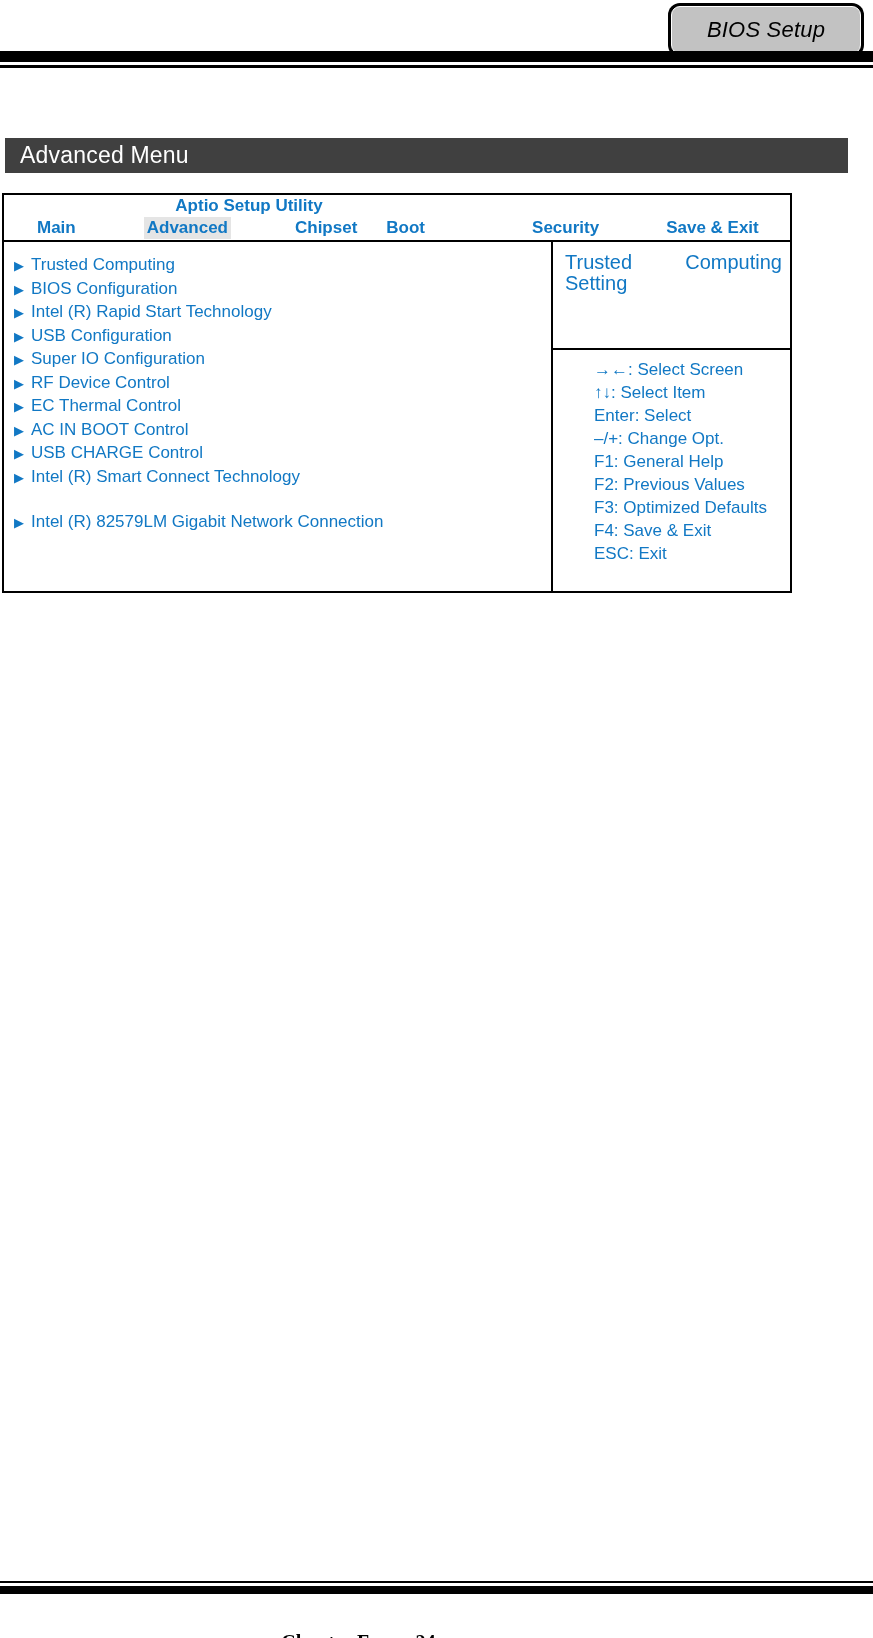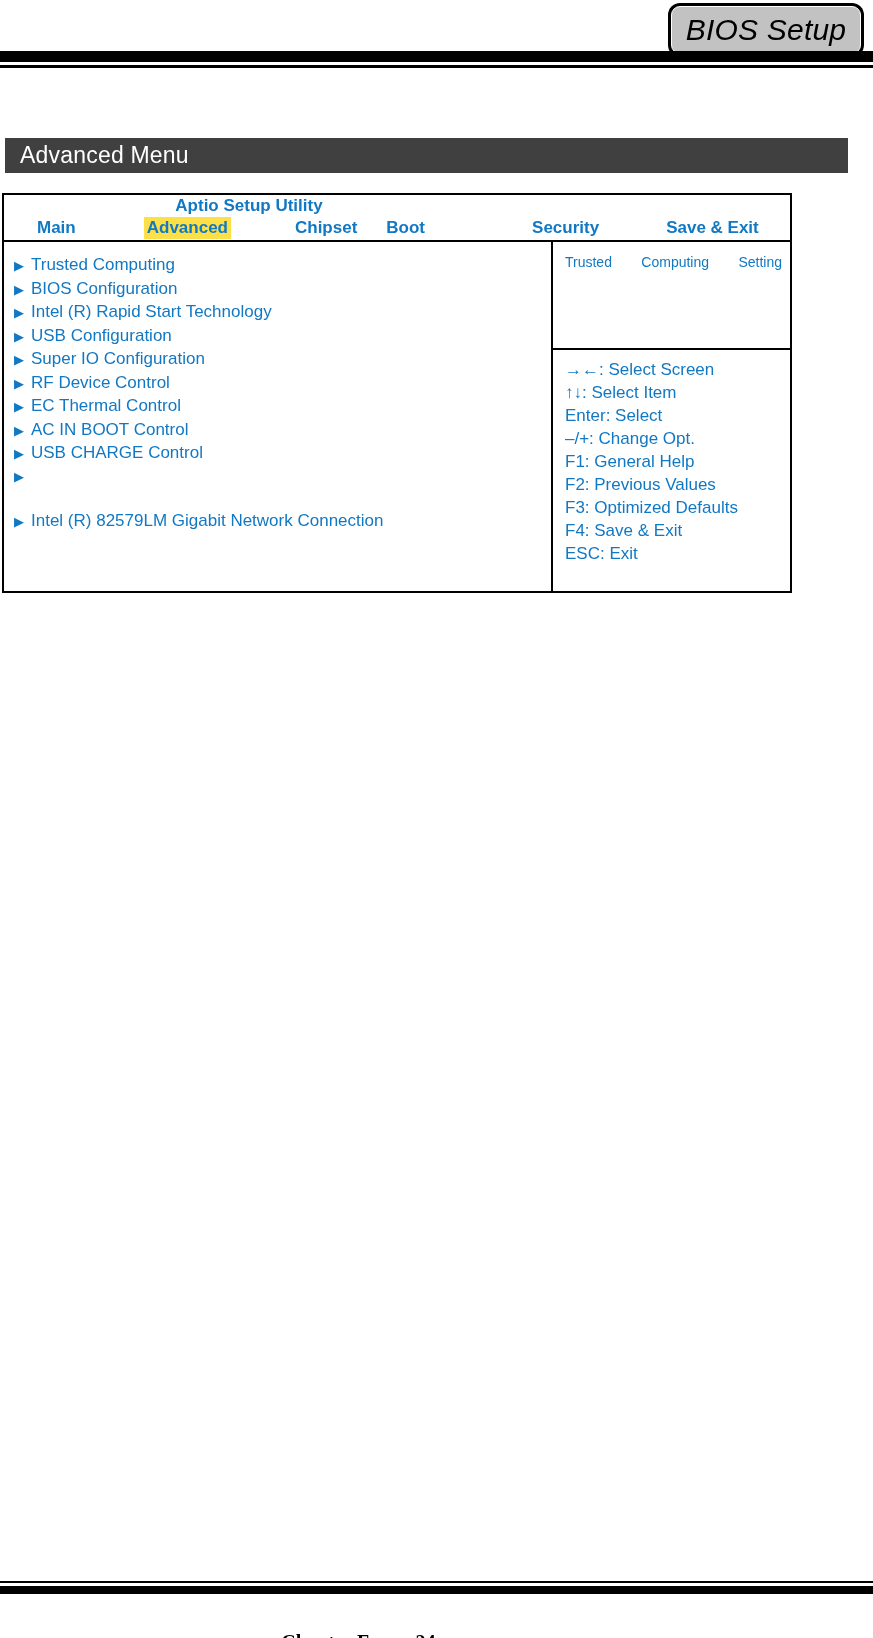--- a/index.html
+++ b/index.html
@@ -39,21 +39,21 @@
     background: #c2c2c2;
     border: 1px solid #ffffff;
     border-radius: 9px;
     box-sizing: border-box;
     display: flex;
     align-items: center;
     justify-content: center;
   }
   #bios-tab-label {
     font-style: italic;
-    font-size: 30px;
+    font-size: 22px;
     color: #000000;
     letter-spacing: 0.2px;
   }
   #header-rule-thick {
     position: absolute;
     left: 0;
     top: 51px;
     width: 873px;
     height: 11px;
     background: #000000;
@@ -127,21 +127,21 @@
     font-size: 17px;
     font-weight: bold;
     color: #1178c4;
     gap: 23px;
   }
   .bios-tab-item {
     white-space: nowrap;
     padding: 1px 3px;
   }
   .bios-tab-item.tab-active {
-    background: #fde047;
+    background: #e5e5e5;
   }
   #tab-main      { margin-left: 30px; }
   #tab-advanced  { margin-left: 42px; }
   #tab-chipset   { margin-left: 38px; }
   #tab-boot      { }
   #tab-security  { margin-left: 78px; }
   #tab-saveexit  { margin-left: 38px; }
 
   
   #bios-body {
@@ -177,33 +177,34 @@
   .nav-gap {
     height: 22px;
   }
 
   
   #help-desc {
     height: 108px;
     box-sizing: border-box;
     border-bottom: 2px solid #000000;
     padding: 10px 8px 0 12px;
-    font-size: 14px;
+    font-size: 20px;
     color: #1178c4;
     line-height: 21px;
   }
   #help-desc-text {
     text-align: justify;
     text-align-last: justify;
     display: block;
   }
   #help-keys {
-    padding: 8px 8px 0 12px;
+    padding: 8px 8px 0 4px;
     font-size: 17px;
     color: #1178c4;
+    margin-left: 37px;
   }
   .help-key-row {
     line-height: 23px;
     white-space: nowrap;
   }
 
   
   #footer-rule-thin {
     position: absolute;
     left: 0;
@@ -298,20 +299,21 @@
       <div class="nav-item">
         <span class="nav-arrow">▶</span>
         <span>AC IN BOOT Control</span>
       </div>
       <div class="nav-item">
         <span class="nav-arrow">▶</span>
         <span>USB CHARGE Control</span>
       </div>
       <div class="nav-item">
         <span class="nav-arrow">▶</span>
+        <span>Intel (R) Smart Connect Technology</span>
       </div>
 
       <div class="nav-gap"></div>
 
       <div class="nav-item">
         <span class="nav-arrow">▶</span>
         <span>Intel (R) 82579LM Gigabit Network Connection</span>
       </div>
     </div>
 

